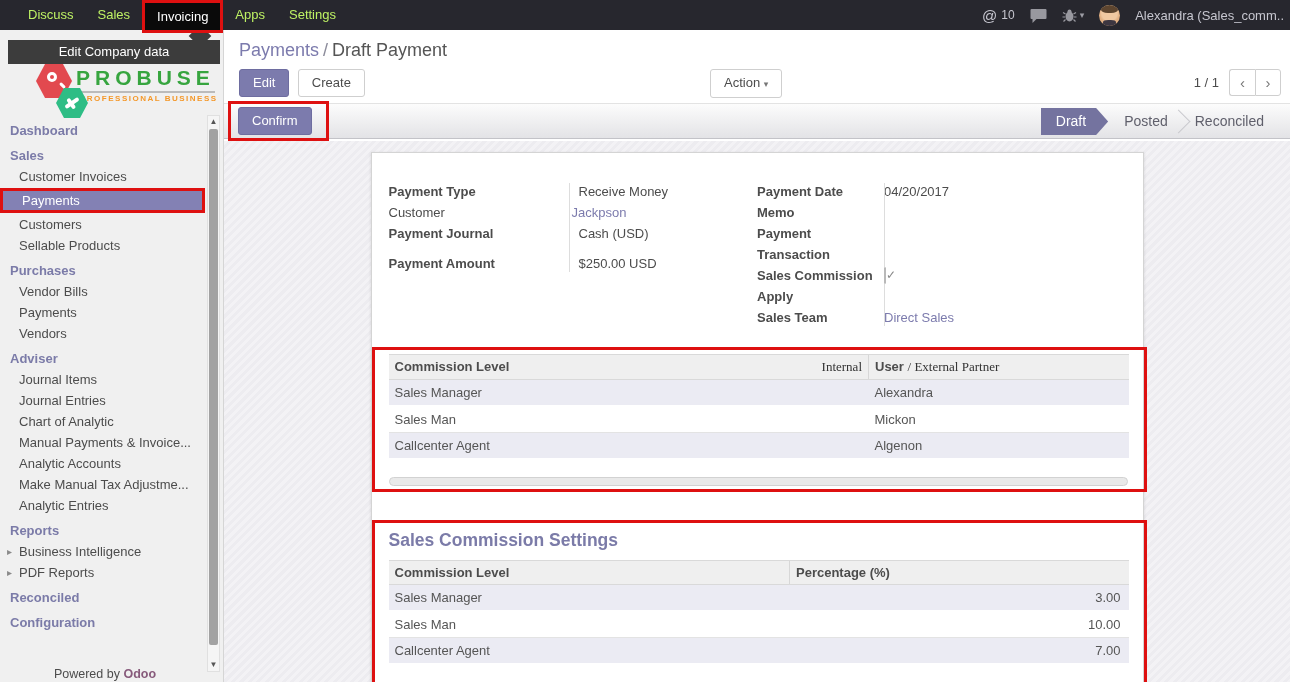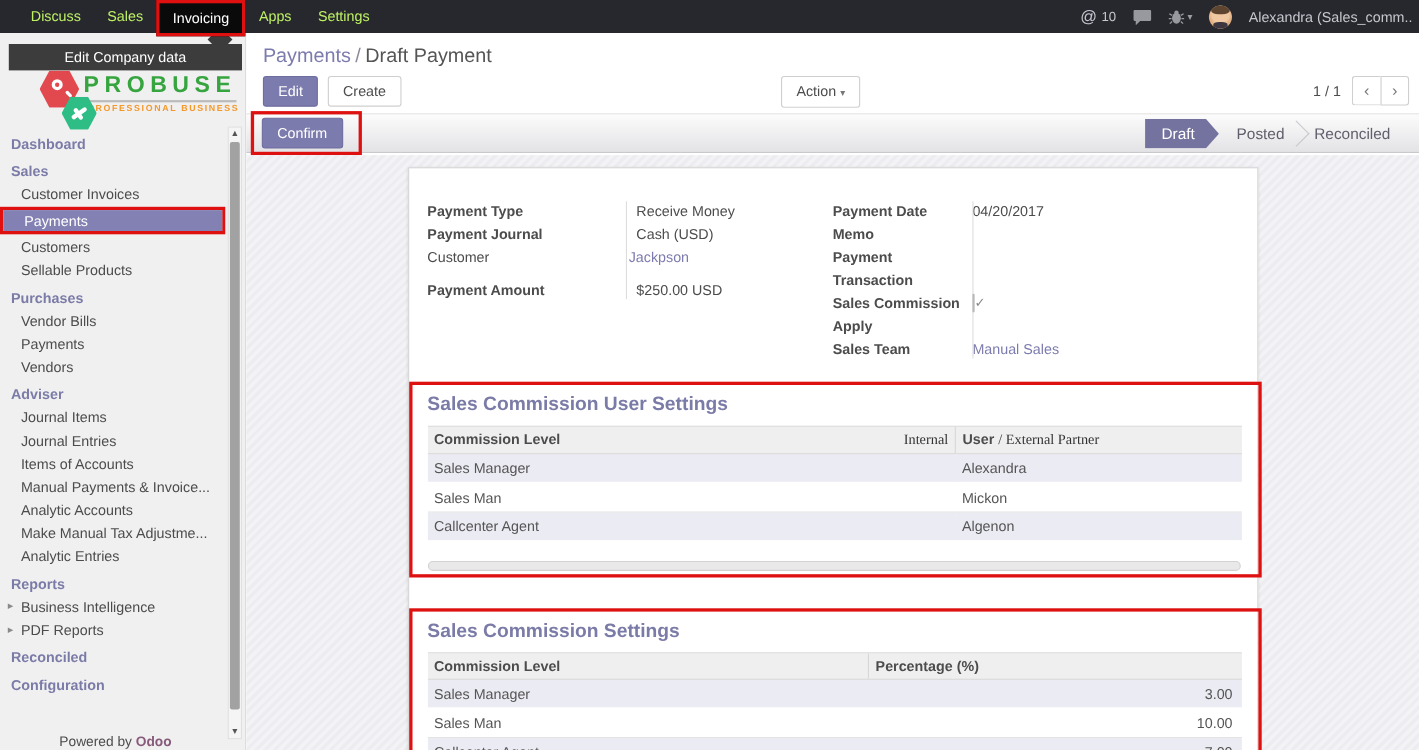--- a/index.html
+++ b/index.html
@@ -208,21 +208,21 @@
     <div class="side-item">Sellable Products</div>
 
     <div class="side-head">Purchases</div>
     <div class="side-item">Vendor Bills</div>
     <div class="side-item">Payments</div>
     <div class="side-item">Vendors</div>
 
     <div class="side-head">Adviser</div>
     <div class="side-item">Journal Items</div>
     <div class="side-item">Journal Entries</div>
-    <div class="side-item">Items of Accounts</div>
+    <div class="side-item">Chart of Analytic</div>
     <div class="side-item">Manual Payments &amp; Invoice...</div>
     <div class="side-item">Analytic Accounts</div>
     <div class="side-item">Make Manual Tax Adjustme...</div>
     <div class="side-item">Analytic Entries</div>
 
     <div class="side-head">Reports</div>
     <div class="side-item expandable">
       <span class="exp-caret">▸</span>
       <span>Business Intelligence</span>
     </div>
@@ -283,26 +283,26 @@
   <div class="content">
     <div class="sheet">
 
       <div class="oform">
         <div class="fgroup fgroup-left">
           <div class="frow">
             <span class="flabel">Payment Type</span>
             <span class="fval">Receive Money</span>
           </div>
           <div class="frow">
+            <span class="flabel normal">Customer</span>
+            <span class="fval link" style="padding-left:3px">Jackpson</span>
+          </div>
+          <div class="frow">
             <span class="flabel">Payment Journal</span>
             <span class="fval">Cash (USD)</span>
-          </div>
-          <div class="frow">
-            <span class="flabel normal">Customer</span>
-            <span class="fval link" style="padding-left:3px">Jackpson</span>
           </div>
           <div class="frow gap-top">
             <span class="flabel">Payment Amount</span>
             <span class="fval">$250.00 USD</span>
           </div>
         </div>
         <div class="fgroup fgroup-right">
           <div class="frow">
             <span class="flabel">Payment Date</span>
             <span class="fval">04/20/2017</span>
@@ -314,27 +314,26 @@
           <div class="frow">
             <span class="flabel">Payment Transaction</span>
             <span class="fval"></span>
           </div>
           <div class="frow">
             <span class="flabel" style="width:127px">Sales Commission Apply</span>
             <span class="fval"><span class="checkbox"><span>✓</span></span></span>
           </div>
           <div class="frow">
             <span class="flabel">Sales Team</span>
-            <span class="fval link">Manual Sales</span>
+            <span class="fval link">Direct Sales</span>
           </div>
         </div>
       </div>
 
       <div class="annotated">
-        <div class="sec-title">Sales Commission User Settings</div>
         <table class="otbl">
           <colgroup>
               <col style="width:480px">
               <col style="width:260px">
             </colgroup>
           <thead>
             <tr>
               <th>
                 <span class="hdr-flex">
                     <span>Commission Level</span>

